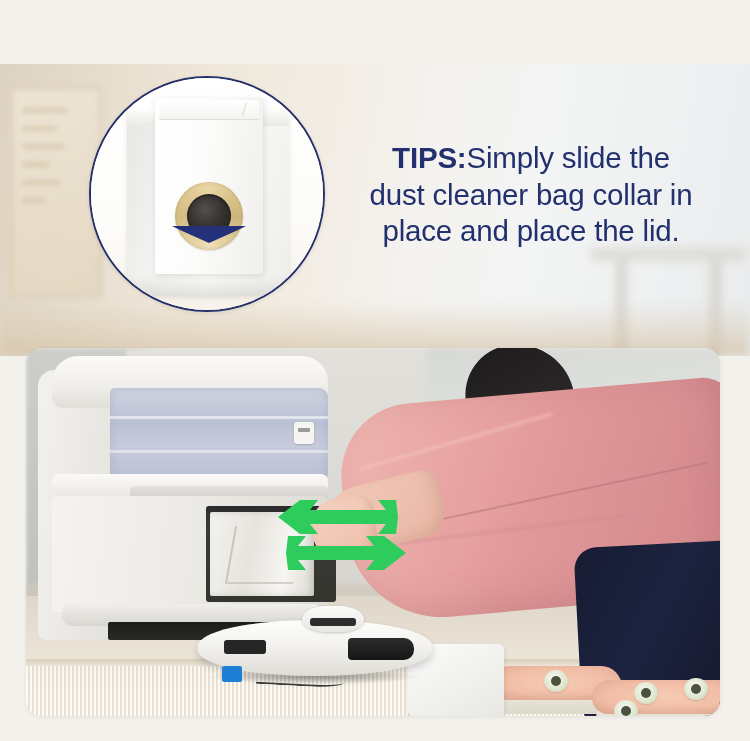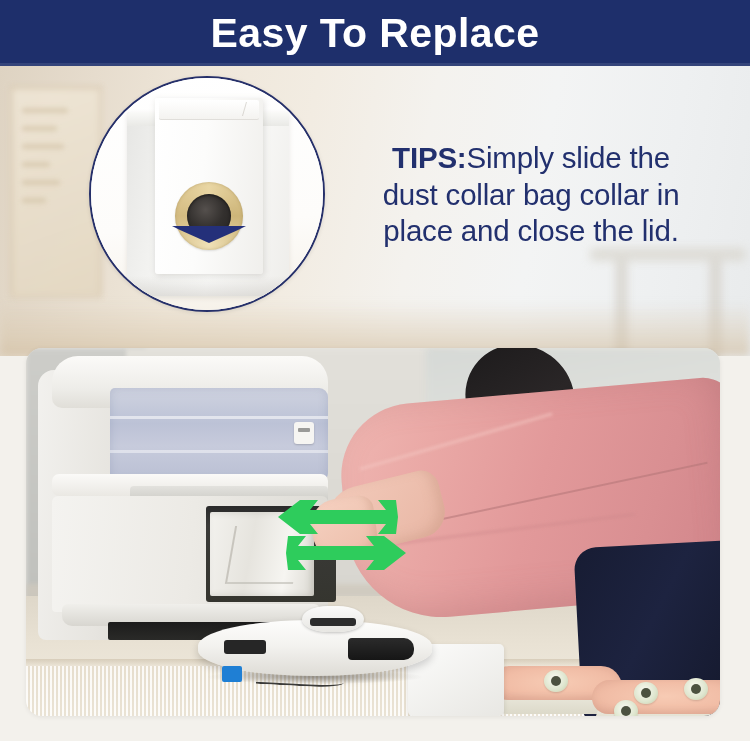--- a/index.html
+++ b/index.html
@@ -560,23 +560,20 @@
     width:10px; height:10px;
     border-radius:50%;
     background:#4c5240;
   }
 </style>
 </head>
 <body>
 
 <div id="page">
 
-  <div class="header-band">
-    <div class="header-title">Easy To Replace</div>
-  </div>
 
   <div class="top-scene">
 
     <div class="wall-frame"></div>
     <div class="wall-frame-lines">
       <i></i>
         <i></i>
         <i></i>
         <i></i>
         <i></i>
@@ -606,21 +603,21 @@
         <div class="collar-hole"></div>
       </div>
 
       <svg class="bag-chevron" viewBox="0 0 74 18">
         <polygon points="0,0 74,0 66,4 37,17 8,4" fill="#24307a"></polygon>
       </svg>
     </div>
   </div>
 
   <div class="tips-block">
-    <span class="tips-label">TIPS:</span><span class="tips-body">Simply slide the dust collar bag collar in place and close the lid.</span>
+    <span class="tips-label">TIPS:</span><span class="tips-body">Simply slide the dust cleaner bag collar in place and place the lid.</span>
   </div>
 
   <div class="photo">
 
     <div class="ph-wall-left"></div>
     <div class="ph-wall-mid"></div>
     <div class="ph-wall-right"></div>
     <div class="ph-baseboard"></div>
     <div class="ph-floor"></div>
     <div class="ph-rug-edge"></div>

